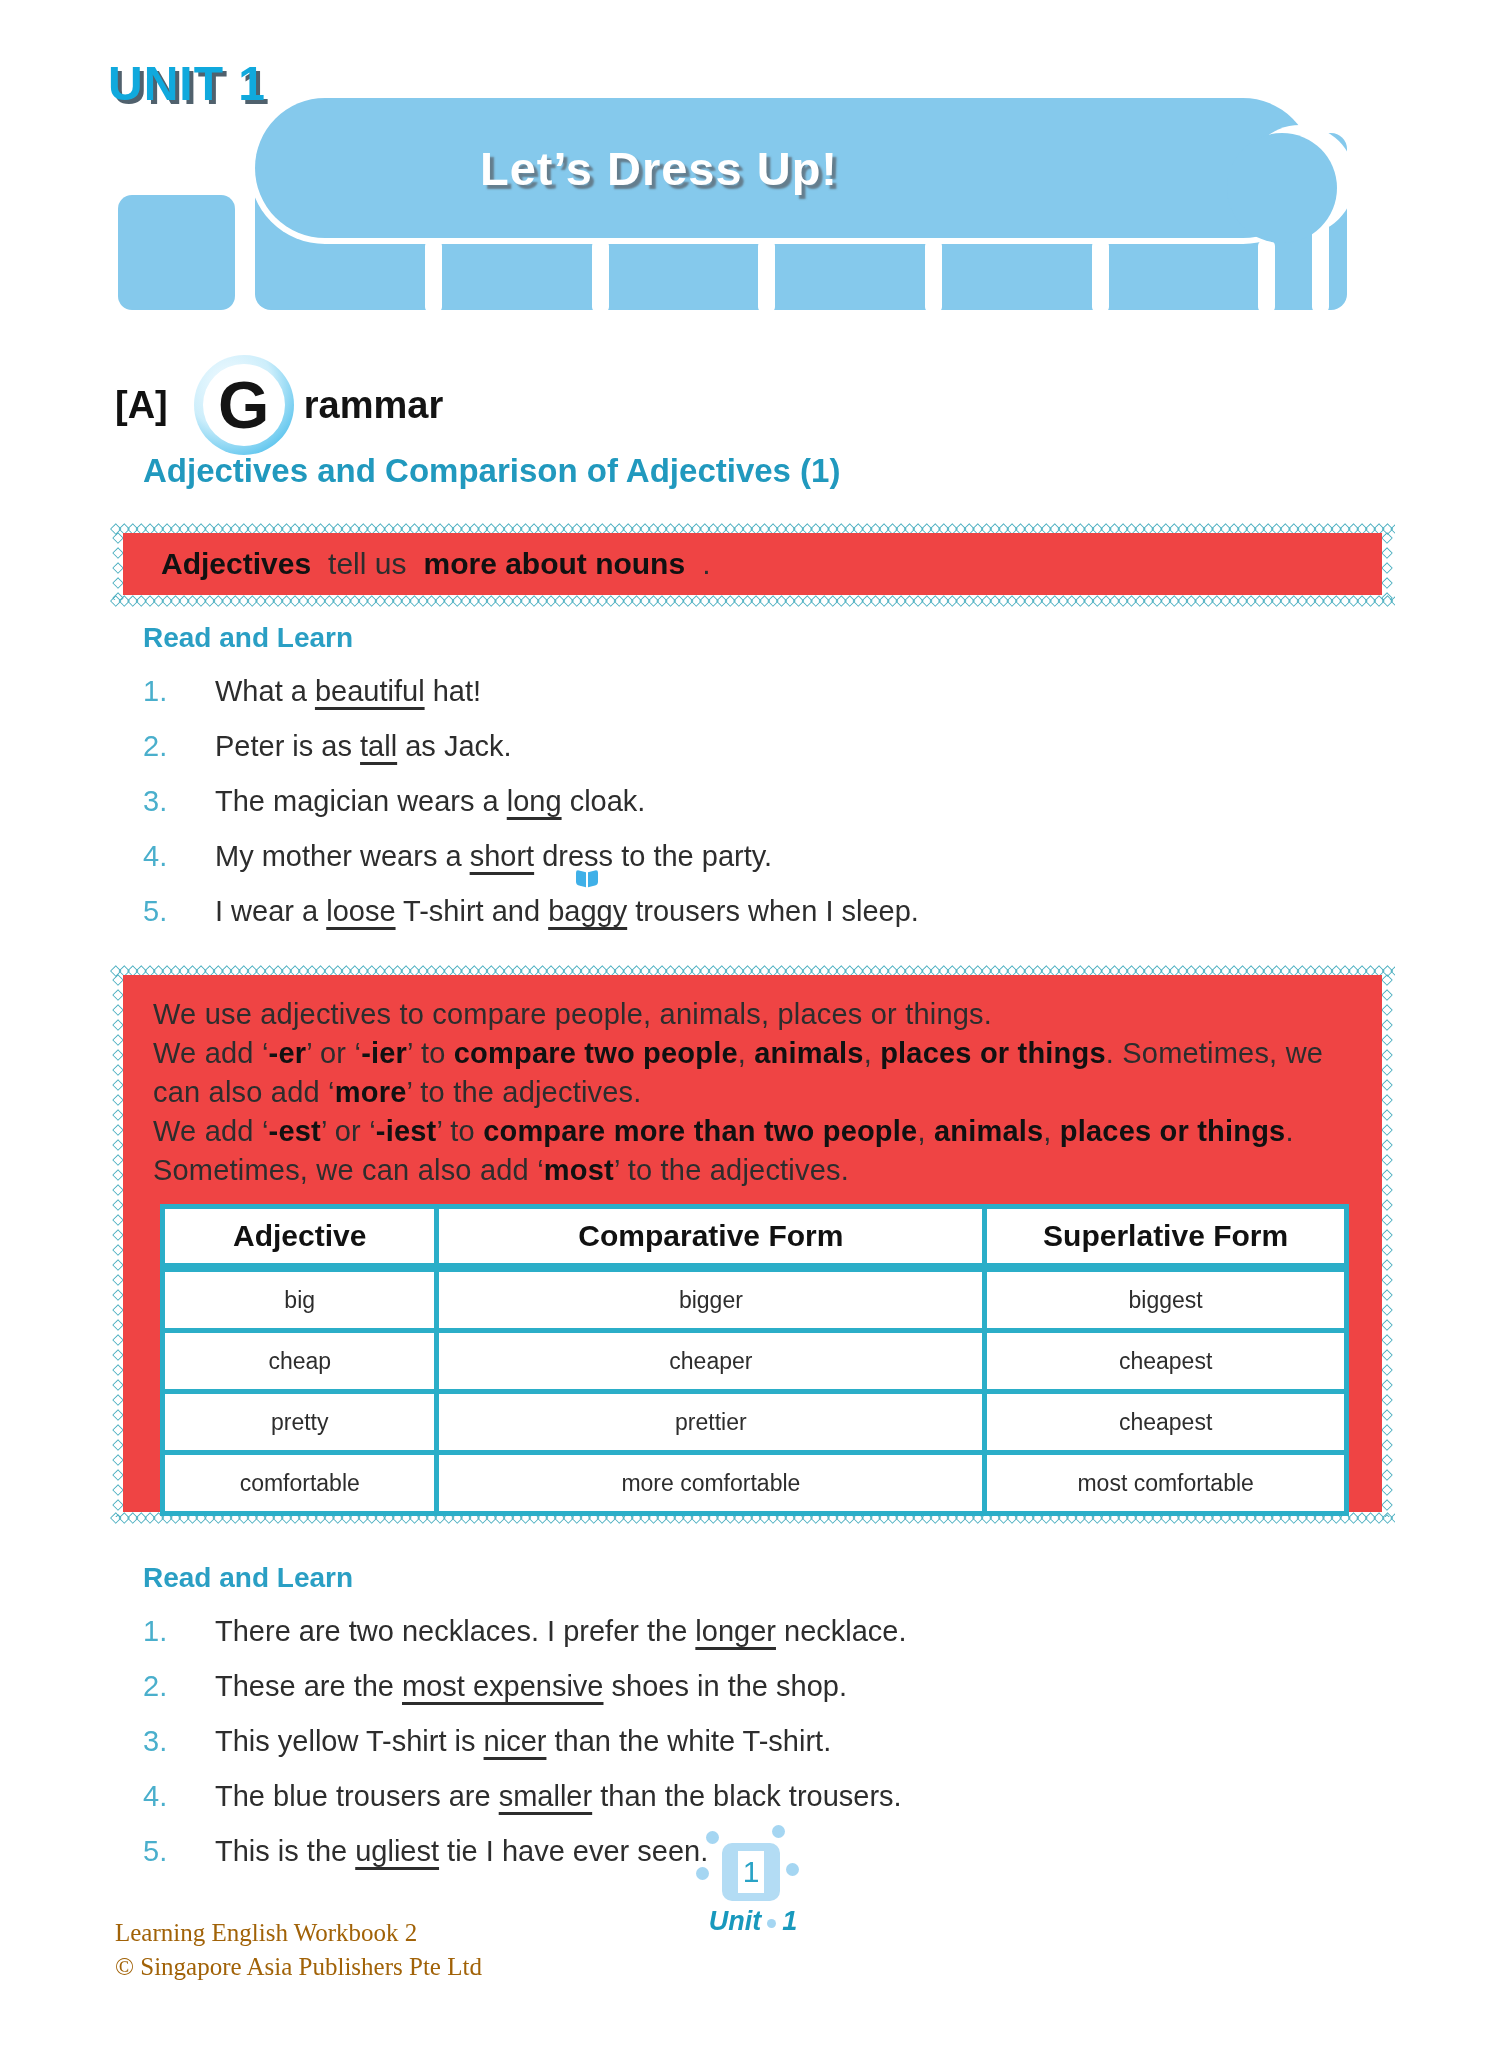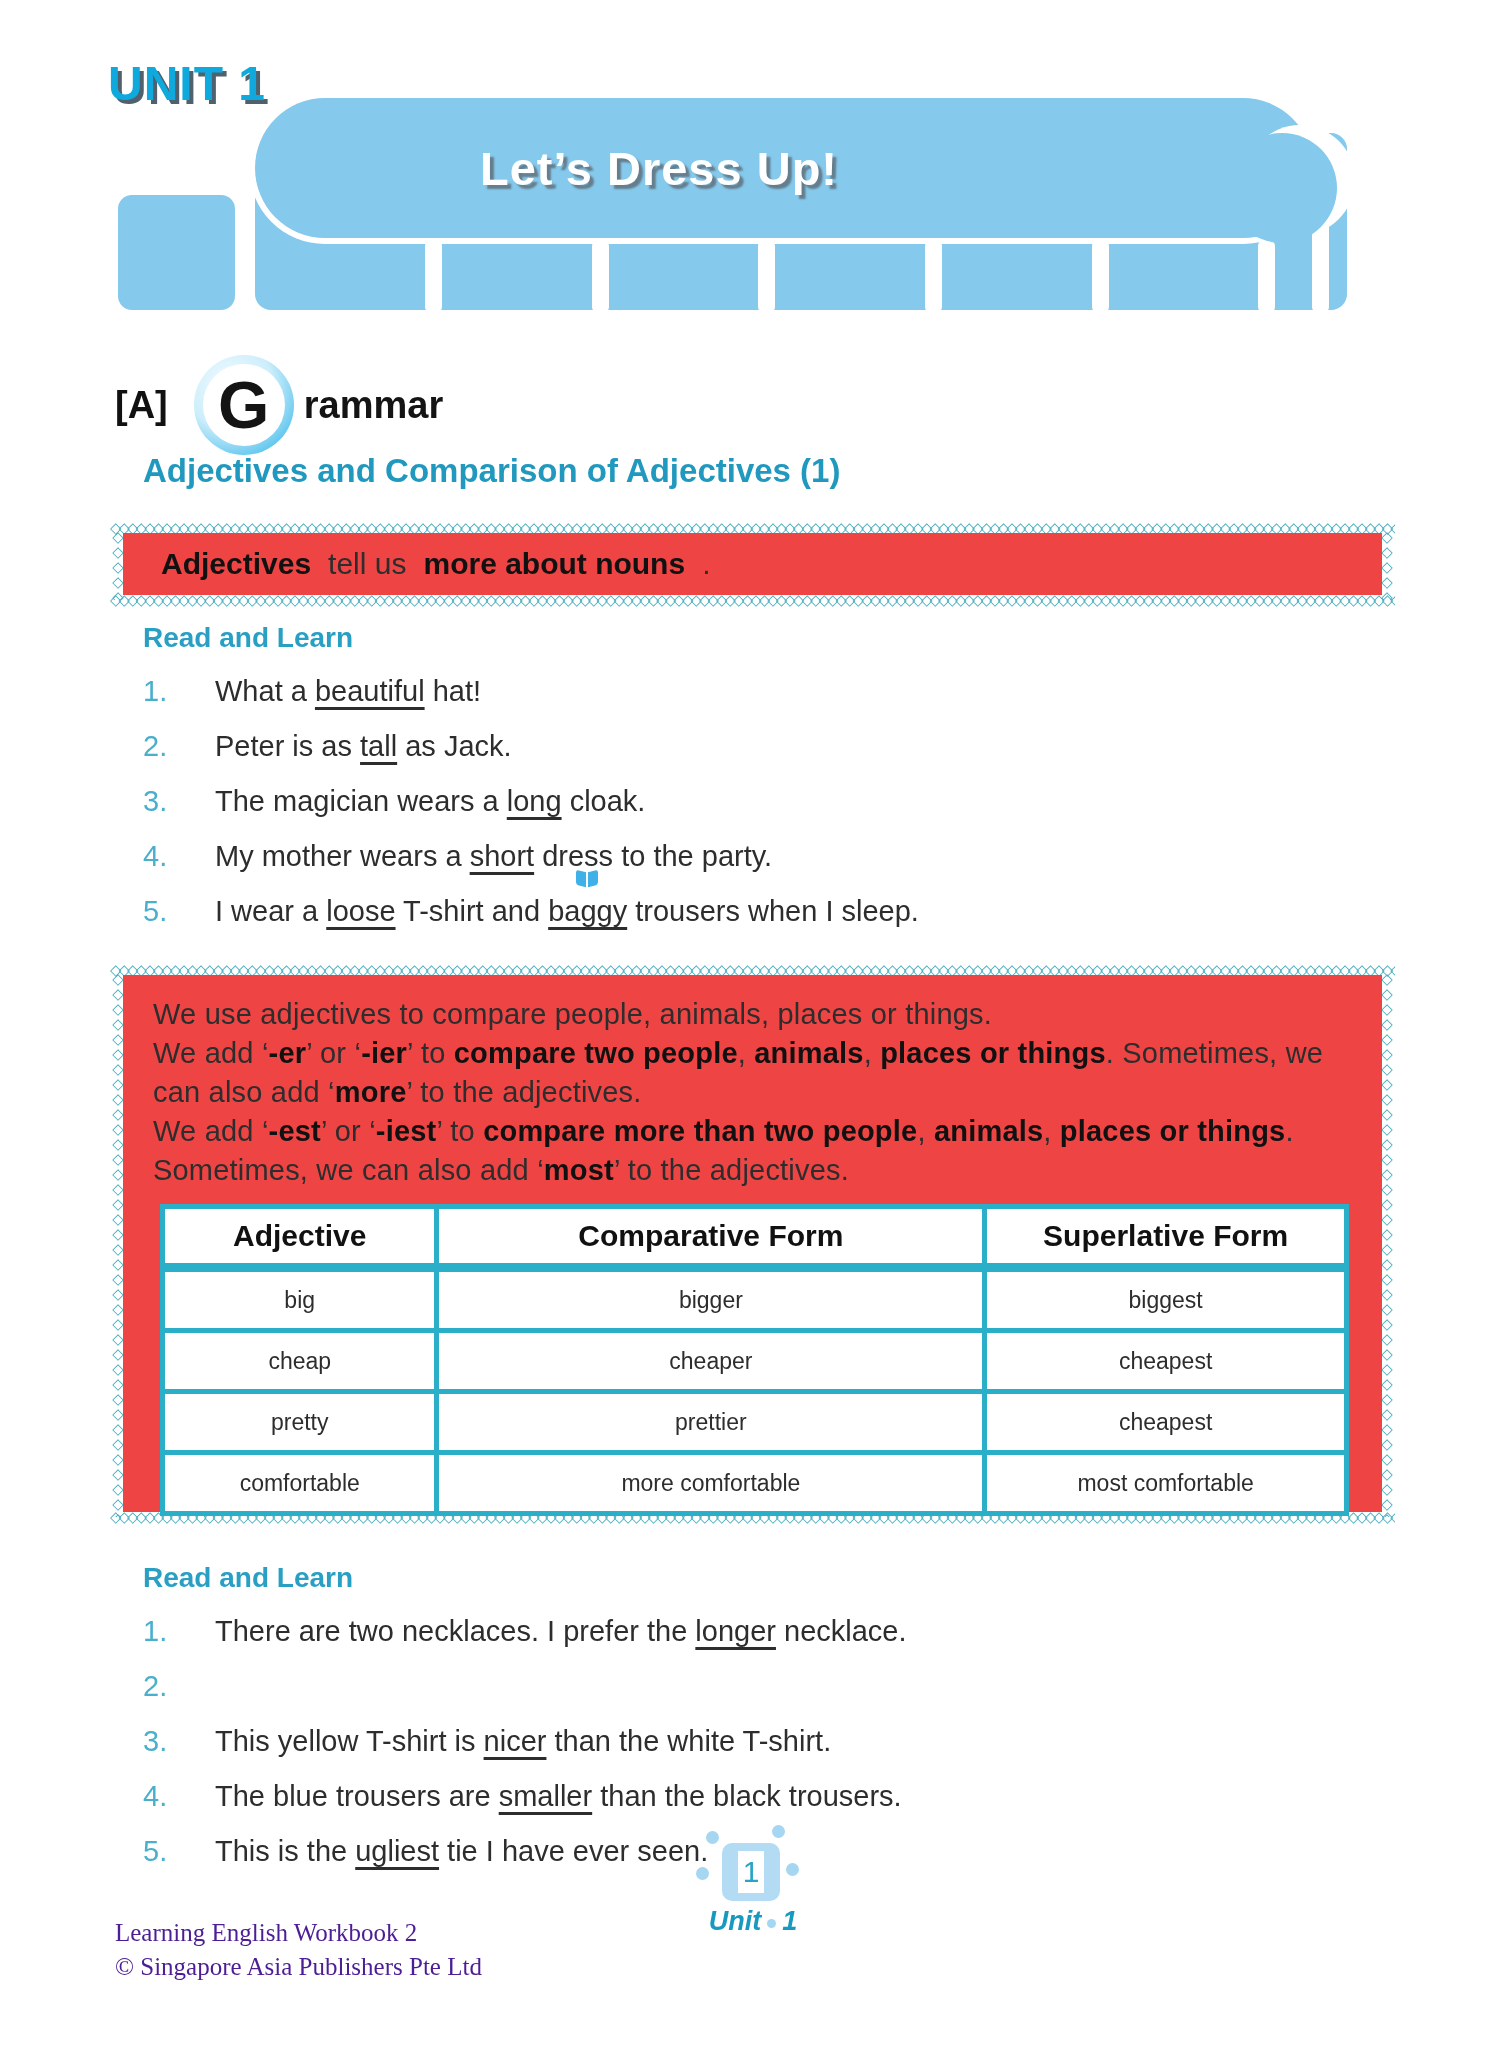--- a/index.html
+++ b/index.html
@@ -80,21 +80,21 @@
   .rl-section{position:absolute;left:143px;width:1250px;}
   .rl-heading{font-size:28px;font-weight:bold;color:#2a9fc4;margin-bottom:22px;}
   .rl-item{display:flex;margin-bottom:24px;font-size:29px;line-height:31px;}
   .rl-num{width:72px;flex:0 0 72px;color:#4aafcc;}
   .rl-text{color:#2d2d2d;}
   .rl-1{top:622px;}
   .rl-2{top:1562px;}
 
   
   .footer-left{position:absolute;left:115px;top:1916px;font-family:"Liberation Serif",serif;
-               font-size:25px;line-height:34px;color:#4c1d95;}
+               font-size:25px;line-height:34px;color:#a16207;}
   .page-badge{position:absolute;left:722px;top:1843px;width:58px;height:58px;
               background:#b3dcf4;border-radius:10px;}
   .page-badge-inner{position:absolute;left:16px;top:8px;width:26px;height:42px;background:#ffffff;
                     display:flex;align-items:center;justify-content:center;
                     font-size:30px;color:#29a3c6;}
   .badge-dot{position:absolute;width:13px;height:13px;border-radius:50%;background:#a5d6f2;}
   .badge-dot.d1{left:-16px;top:-12px;}
   .badge-dot.d2{left:50px;top:-18px;}
   .badge-dot.d3{left:-26px;top:24px;}
   .badge-dot.d4{left:64px;top:20px;}
@@ -225,20 +225,21 @@
   <div class="rl-section rl-2">
     <div class="rl-heading">Read and Learn</div>
     <div>
 
     <div class="rl-item">
           <span class="rl-num">1.</span>
           <span class="rl-text"><span>There are two necklaces. I prefer the </span><span class="seg-u">longer</span><span> necklace.</span></span>
         </div>
         <div class="rl-item">
           <span class="rl-num">2.</span>
+          <span class="rl-text"><span>These are the </span><span class="seg-u">most expensive</span><span> shoes in the shop.</span></span>
         </div>
         <div class="rl-item">
           <span class="rl-num">3.</span>
           <span class="rl-text"><span>This yellow T-shirt is </span><span class="seg-u">nicer</span><span> than the white T-shirt.</span></span>
         </div>
         <div class="rl-item">
           <span class="rl-num">4.</span>
           <span class="rl-text"><span>The blue trousers are </span><span class="seg-u">smaller</span><span> than the black trousers.</span></span>
         </div>
         <div class="rl-item">

